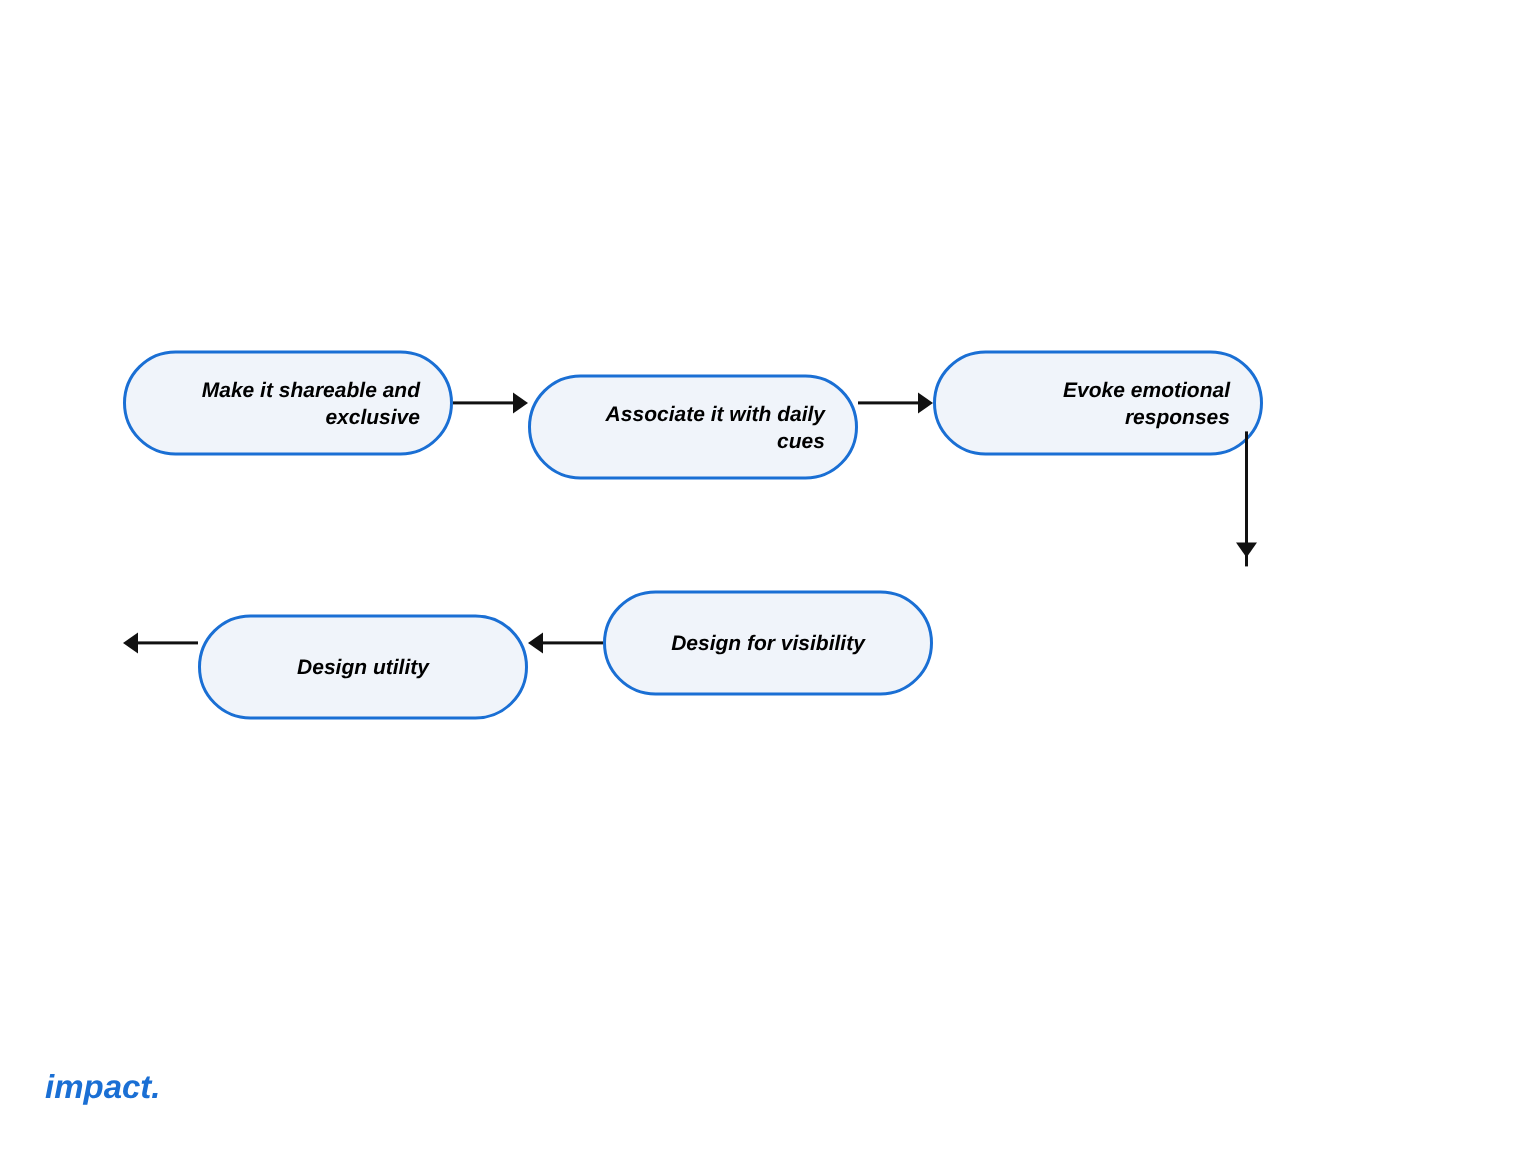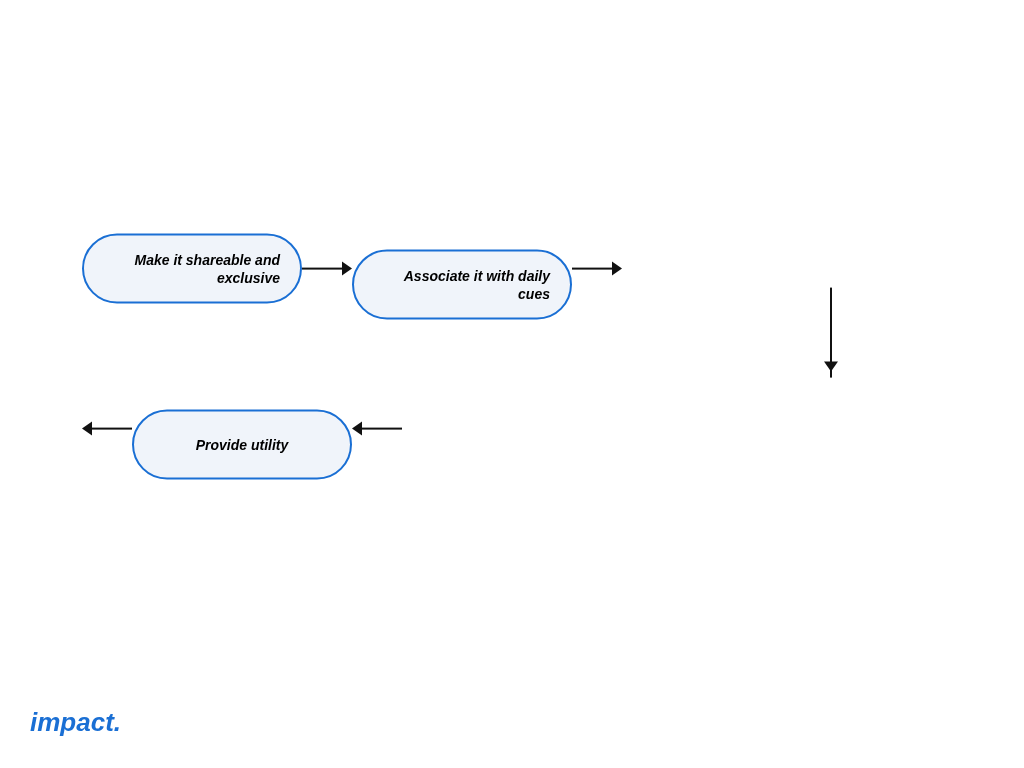--- a/index.html
+++ b/index.html
@@ -81,21 +81,21 @@
       left: 50%;
       transform: translateX(-50%);
       border: 7px solid transparent;
       border-top: 10px solid #111;
     }
 
     .brand {
       position: absolute;
       bottom: 30px;
       left: 30px;
-      font-size: 26px;
+      font-size: 22px;
       font-weight: bold;
       color: #1a6fd4;
       font-style: italic;
     }
 
     .line-h {
       width: 100%;
       height: 2px;
       background: #111;
     }
@@ -149,38 +149,44 @@
 
     <div class="node node-medium">
       <span>Associate it with daily cues</span>
     </div>
 
     <div class="arrow-right-connector">
       <div class="line-h"></div>
       <div class="arrowhead-right"></div>
     </div>
 
+    <div class="node node-wide">
+      <span>Evoke emotional responses</span>
+    </div>
   </div>
 
   <div class="vertical-arrow"></div>
 
   <div class="row-bottom">
 
     <div class="arrow-left-connector">
       <div class="arrowhead-left"></div>
       <div class="line-h"></div>
     </div>
 
     <div class="node node-medium">
-      <span>Provide utility</span>
+      <span>Design utility</span>
     </div>
 
     <div class="arrow-left-connector">
       <div class="arrowhead-left"></div>
       <div class="line-h"></div>
     </div>
 
+    <div class="node node-wide">
+      <span>Design for visibility</span>
+    </div>
   </div>
 </div>
 
 <div class="brand">
   <span>impact.</span>
 </div>
 
 </body></html>

